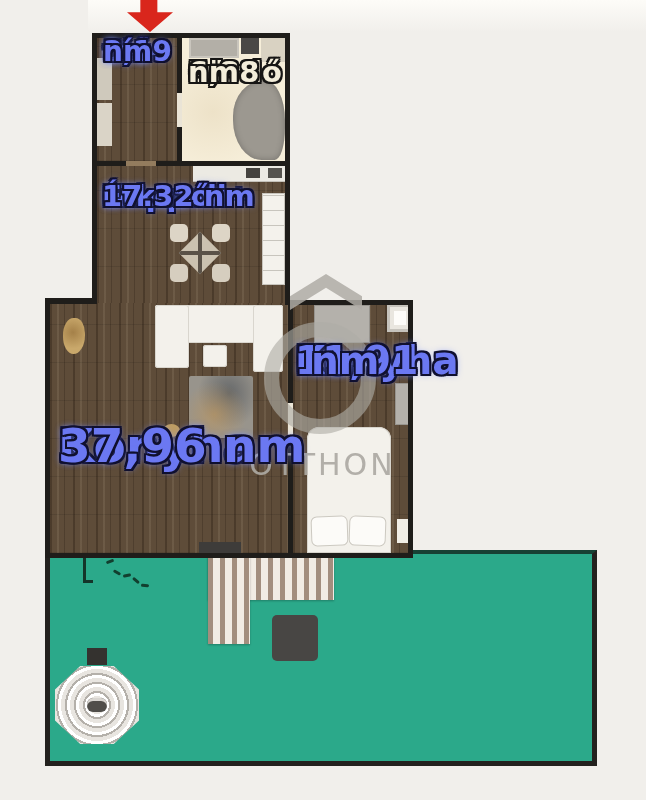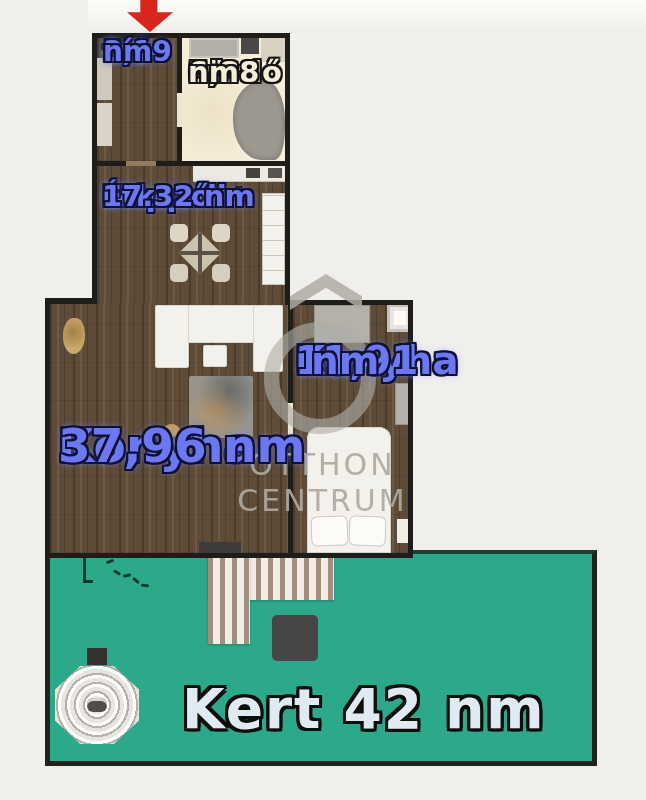--- a/index.html
+++ b/index.html
@@ -137,21 +137,20 @@
   <div class="wall" style="left:288px;top:300px;width:5px;height:253px;"></div>
 
   <div class="doorgap" style="left:177px;top:93px;width:5px;height:34px;"></div>
   <div class="doorgap" style="left:126px;top:161px;width:30px;height:5px;background:#937c5e;"></div>
   <div class="doorgap" style="left:288px;top:403px;width:5px;height:42px;"></div>
 
   <div style="left:290px;top:274px;width:72px;height:36px;background:rgba(175,172,166,.85);
               clip-path:polygon(50% 0,100% 62%,100% 100%,50% 38%,0 100%,0 62%);"></div>
   <div style="left:264px;top:322px;width:112px;height:112px;border:15px solid rgba(175,172,166,.62);border-radius:50%;"></div>
   <div class="wm" style="left:235px;top:447px;width:175px;text-align:center;font-size:30px;">OTTHON</div>
-  <div class="wm" style="left:235px;top:483px;width:175px;text-align:center;font-size:30px;">CENTRUM</div>
 
   <div class="roomlabel blue" style="left:103px;top:36px;font-size:28px;">
     <span>Elő-</span>
     <span>tér</span>
     <span>3,19</span>
     <span>nm</span>
   </div>
 
   <div class="roomlabel cream" style="left:188px;top:56px;font-size:29px;">
     <span>Fürdő</span>
@@ -169,19 +168,18 @@
     <span>Konyha</span>
     <span>37,96 nm</span>
   </div>
 
   <div class="roomlabel blue" style="left:295px;top:338px;font-size:39px;line-height:1.18;">
     <span>Konyha</span>
     <span>11,91</span>
     <span style="padding-left:16px;">nm</span>
   </div>
 
-  <div class="roomlabel big-outline" style="left:182px;top:678px;font-size:55px;letter-spacing:2px;">Kert 42 nm</div>
 
   <div style="left:127px;top:0;width:46px;height:32px;background:#d9261c;
               clip-path:polygon(29% 0,66% 0,66% 38%,100% 38%,50% 100%,0 38%,29% 38%);
               filter:drop-shadow(0 0 1px #8f130c);"></div>
 
 </div>
 
 </body></html>

